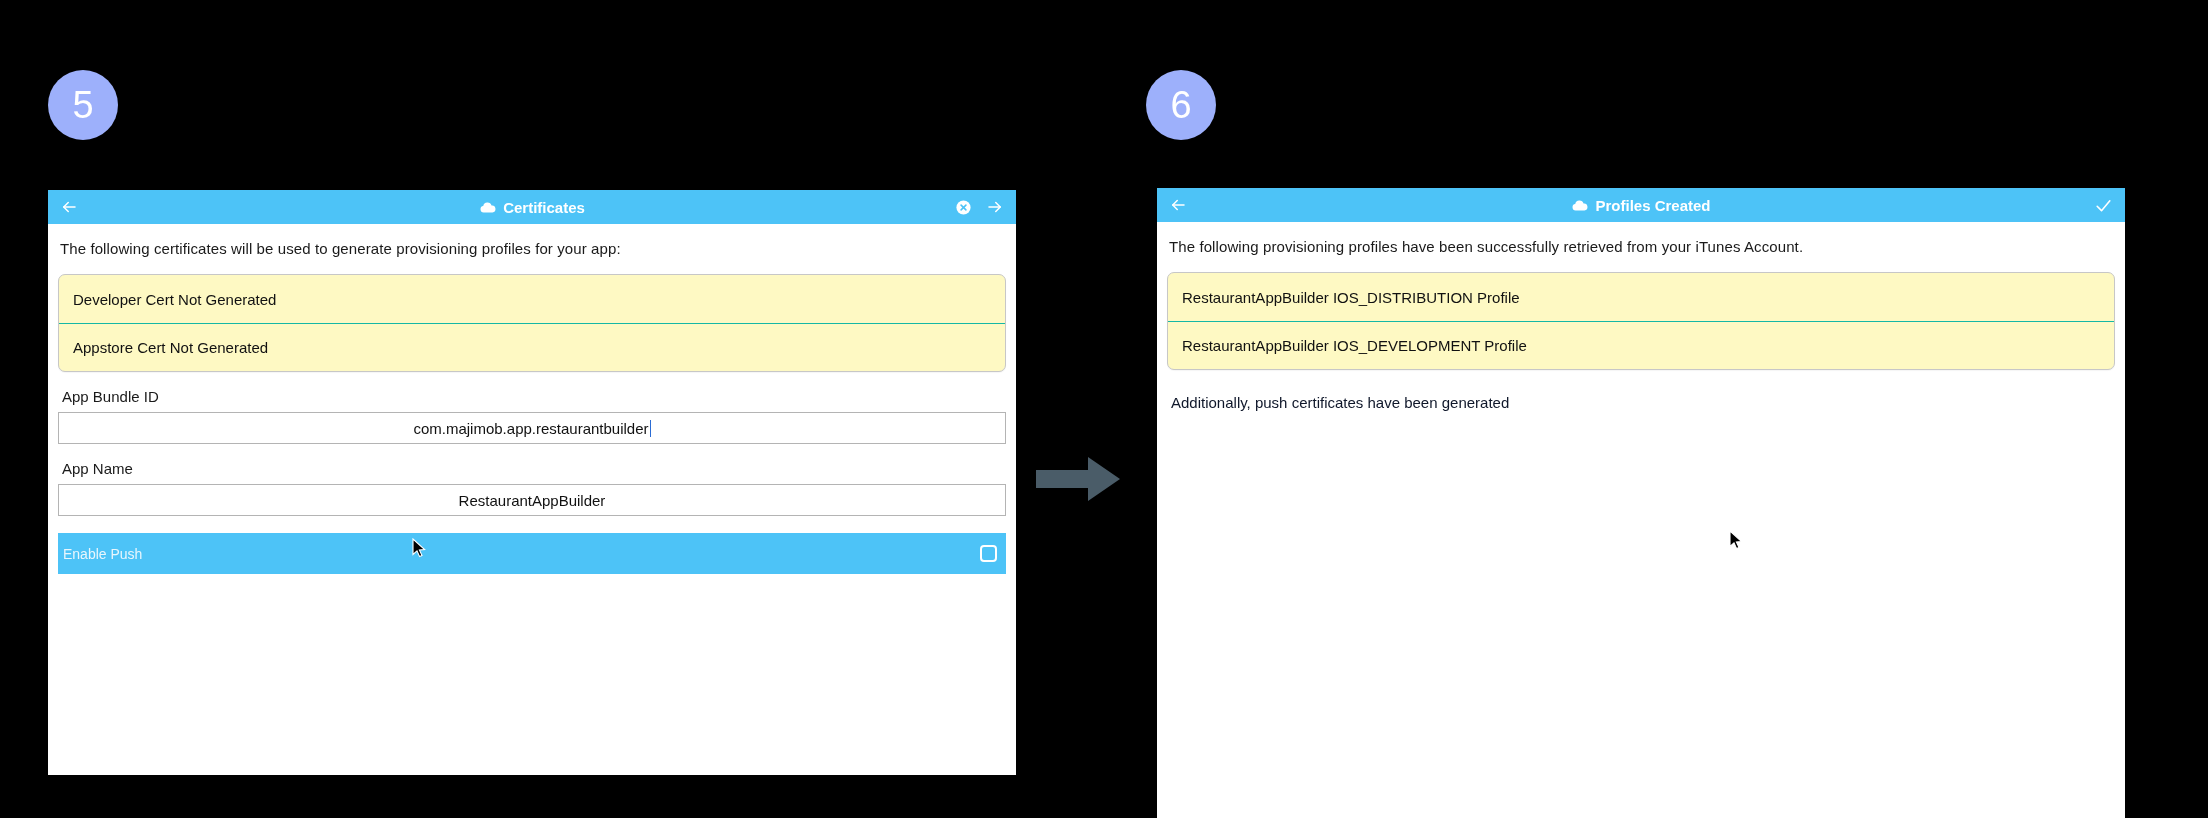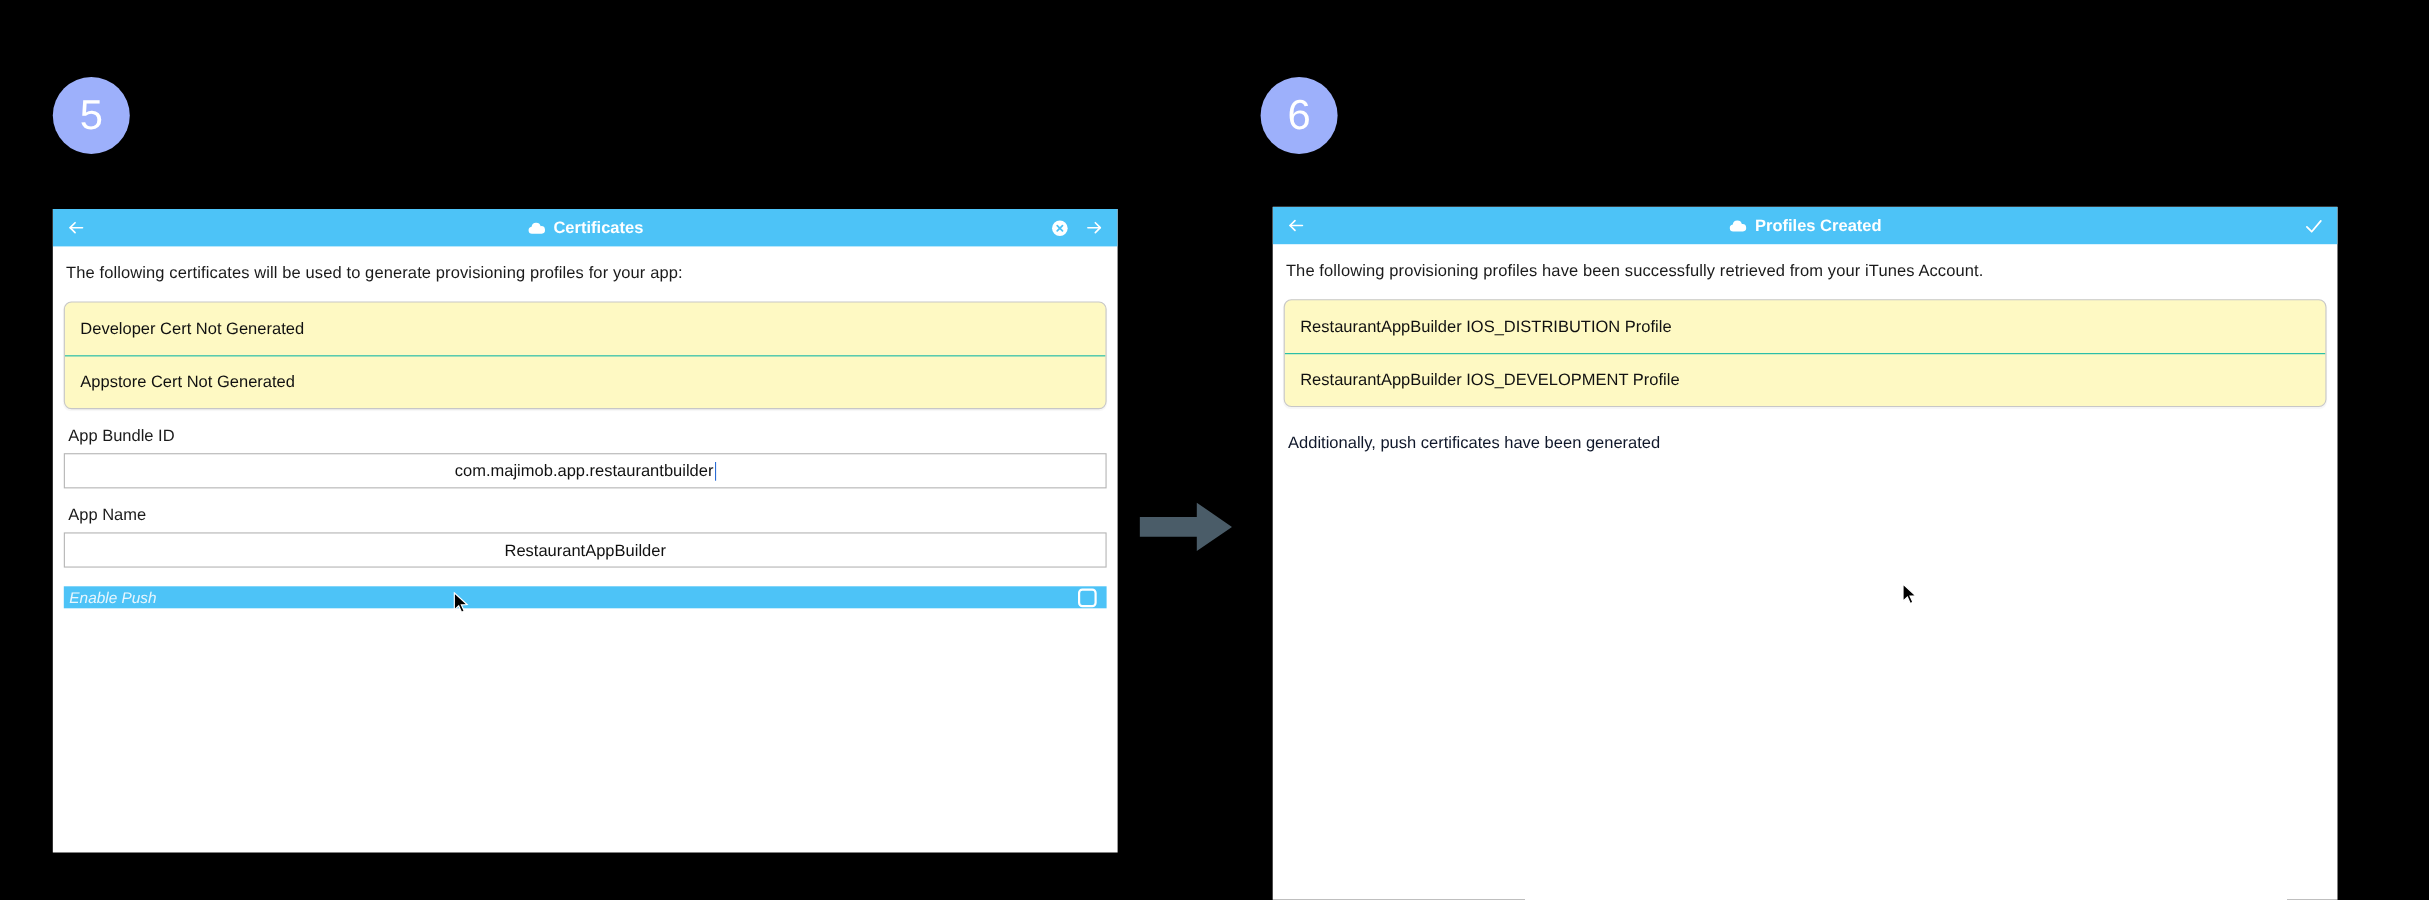--- a/index.html
+++ b/index.html
@@ -93,25 +93,25 @@
   }
   .caret {
     display: inline-block;
     width: 1px; height: 17px;
     background: #2b6cd4;
     margin-left: 1px;
   }
 
   .push-row {
     margin-top: 17px;
-    height: 20px;
+    height: 41px;
     background: #4dc3f7;
     display: flex; align-items: center; justify-content: space-between;
     padding: 0 9px 0 5px;
-    color: #e8f6fd; font-size: 14px; font-style: italic;
+    color: #e8f6fd; font-size: 14px;
   }
   .checkbox {
     width: 17px; height: 17px;
     border: 2px solid #ffffff;
     border-radius: 4px;
     background: transparent;
   }
 
   .note-text {
     font-size: 15px; color: #0f172a;

